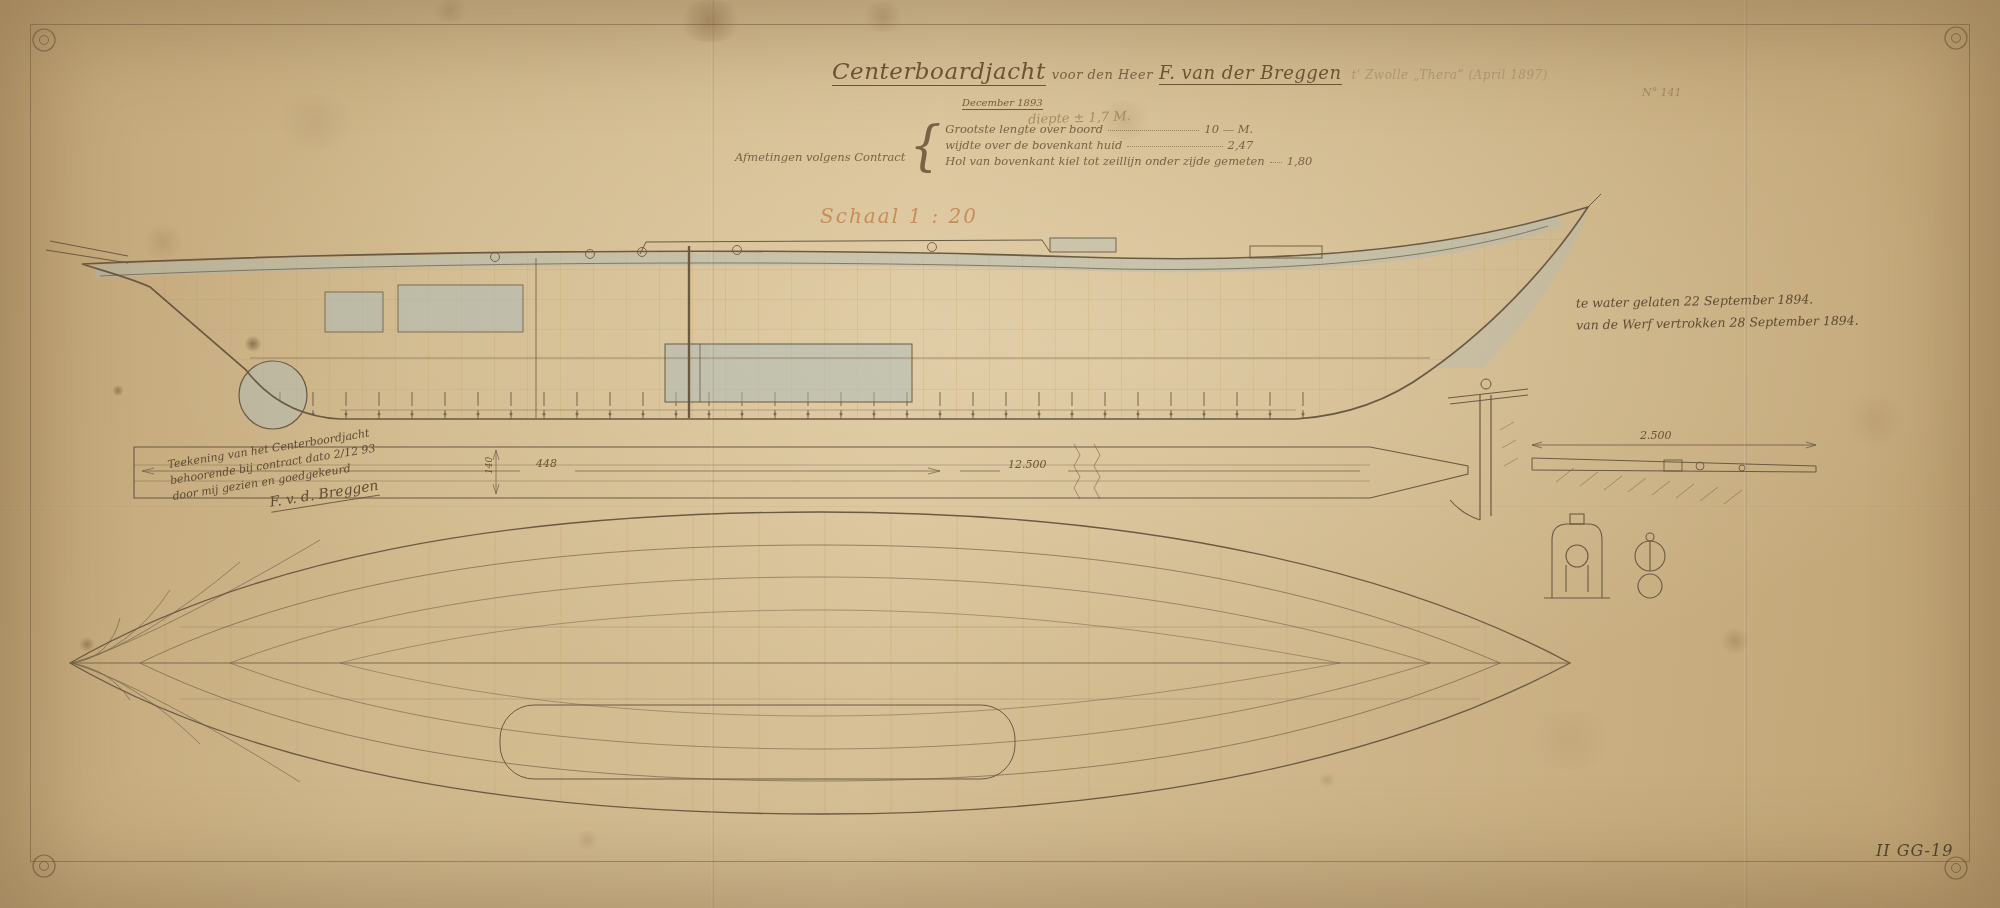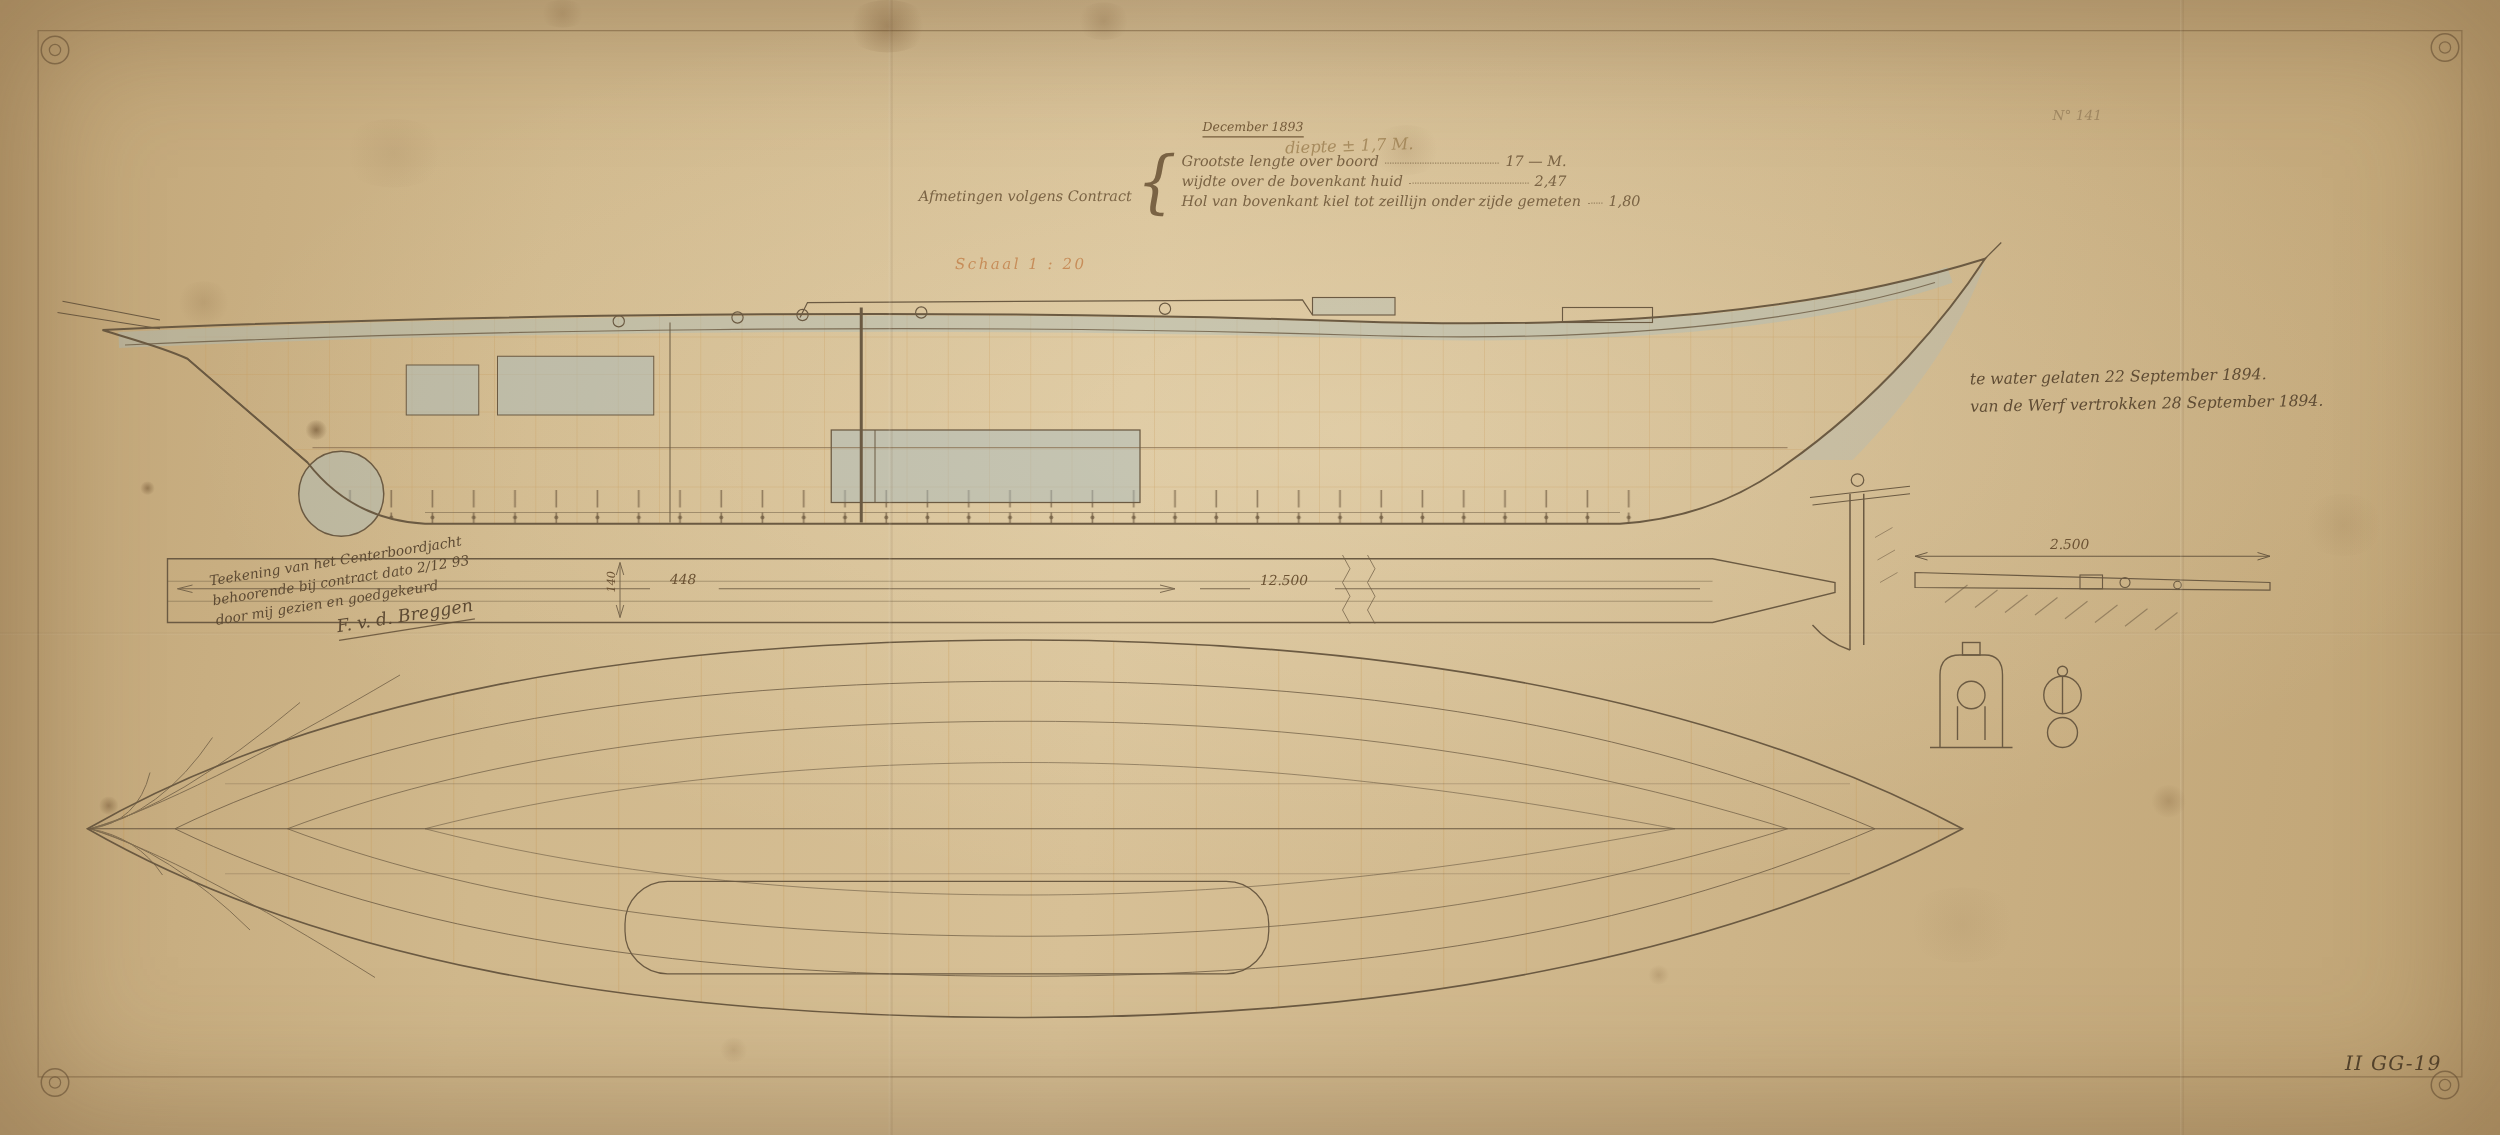--- a/index.html
+++ b/index.html
@@ -24,21 +24,21 @@
   .t-name { font-size:18px; }
   .t-faint { font-size:12px; margin-left:10px; color:#a8906c; opacity:.75; }
   .date-line { left:962px; top:97px; font-size:10px; color:#755c3c; }
   .pencil-note { left:1028px; top:110px; font-size:13px; color:#a08455; opacity:.85; transform:rotate(-2deg); }
   .dims { left:735px; top:120px; display:flex; align-items:center; gap:4px; font-size:11.5px; font-style:italic; color:#7a6344; position:absolute; }
   .dims-caption { align-self:flex-end; padding-bottom:6px; }
   .dims-brace { font-size:50px; font-weight:100; line-height:1; transform:scaleY(1.1); color:#7a6344; }
   .dims-rows { width:308px; }
   .dims-row { display:flex; align-items:baseline; gap:5px; line-height:1.4;text-align:center; }
   .leader { flex:1; min-width:12px; border-bottom:1px dotted rgba(122,99,68,.65); transform:translateY(-2px); }
-  .scale-note { left:764px; top:204px; font-size:12px; letter-spacing:2px; color:#c07a42; opacity:.75;text-align:center; }
+  .scale-note { left:820px; top:204px; font-size:20px; letter-spacing:2px; color:#c07a42; opacity:.75;text-align:center; }
   .launch-note { left:1576px; top:290px; font-size:12.5px; line-height:1.75; color:#5f4c34; transform:rotate(-1deg); }
   .approval { left:170px; top:432px; width:320px; font-size:11px; line-height:1.45; color:#5d4a33; transform:rotate(-9deg); white-space:normal; }
   .approval .sig { display:inline-block; margin-left:95px; margin-top:2px; font-size:14px; border-bottom:1px solid rgba(93,74,51,.8); }
   .sheet-no { left:1642px; top:86px; font-size:11px; opacity:.5; color:#7a6344;font-style:italic; }
   .archive-mark { left:1876px; top:841px; font-size:16px; font-weight:400; letter-spacing:1px; color:#50412c; }
   svg text { font-family:"DejaVu Serif", serif; font-style:italic; fill:#6b5233; }
 </style>
 </head>
 <body>
 
@@ -217,32 +217,35 @@
   <div class="stain" style="left:79px;top:637px;width:16px;height:15px;background:radial-gradient(circle, rgba(80,50,20,.35), rgba(0,0,0,0) 72%)"></div>
   <div class="stain" style="left:1095px;top:100px;width:60px;height:40px;background:radial-gradient(circle, rgba(95,60,25,.10), rgba(0,0,0,0) 70%)"></div>
   <div class="stain" style="left:1720px;top:628px;width:30px;height:26px;background:radial-gradient(circle, rgba(95,60,25,.2), rgba(0,0,0,0) 70%)"></div>
   <div class="stain" style="left:1318px;top:772px;width:18px;height:16px;background:radial-gradient(circle, rgba(95,60,25,.16), rgba(0,0,0,0) 70%)"></div>
   <div class="stain" style="left:575px;top:830px;width:24px;height:20px;background:radial-gradient(circle, rgba(95,60,25,.13), rgba(0,0,0,0) 70%)"></div>
   <div class="stain" style="left:140px;top:225px;width:46px;height:34px;background:radial-gradient(circle, rgba(95,60,25,.12), rgba(0,0,0,0) 70%)"></div>
   <div class="stain" style="left:1840px;top:395px;width:70px;height:50px;background:radial-gradient(circle, rgba(95,60,25,.08), rgba(0,0,0,0) 70%)"></div>
   <div class="stain" style="left:270px;top:95px;width:90px;height:55px;background:radial-gradient(circle, rgba(95,60,25,.07), rgba(0,0,0,0) 70%)"></div>
   <div class="stain" style="left:1520px;top:710px;width:100px;height:60px;background:radial-gradient(circle, rgba(95,60,25,.06), rgba(0,0,0,0) 70%)"></div>
 
+  <div class="hw title-block">
+    <span class="u">Centerboardjacht</span><span class="t-small">voor den Heer</span><span class="t-name u">F. van der Breggen</span><span class="t-faint">t' Zwolle  „Thera”  (April 1897)</span>
+  </div>
 
   <div class="hw date-line u">December 1893</div>
   <div class="hw pencil-note">diepte ± 1,7 M.</div>
 
   <div class="dims hw">
     <span class="dims-caption">Afmetingen volgens Contract</span>
     <span class="dims-brace">{</span>
     <div class="dims-rows">
       <div class="dims-row">
         <span>Grootste lengte over boord</span>
           <span class="leader"></span>
-          <span>17 — M.</span>
+          <span>10 — M.</span>
       </div>
       <div class="dims-row">
         <span>wijdte over de bovenkant huid</span>
           <span class="leader"></span>
           <span>2,47</span>
       </div>
       <div class="dims-row">
         <span>Hol van bovenkant kiel tot zeillijn onder zijde gemeten</span>
           <span class="leader"></span>
           <span>1,80</span>

